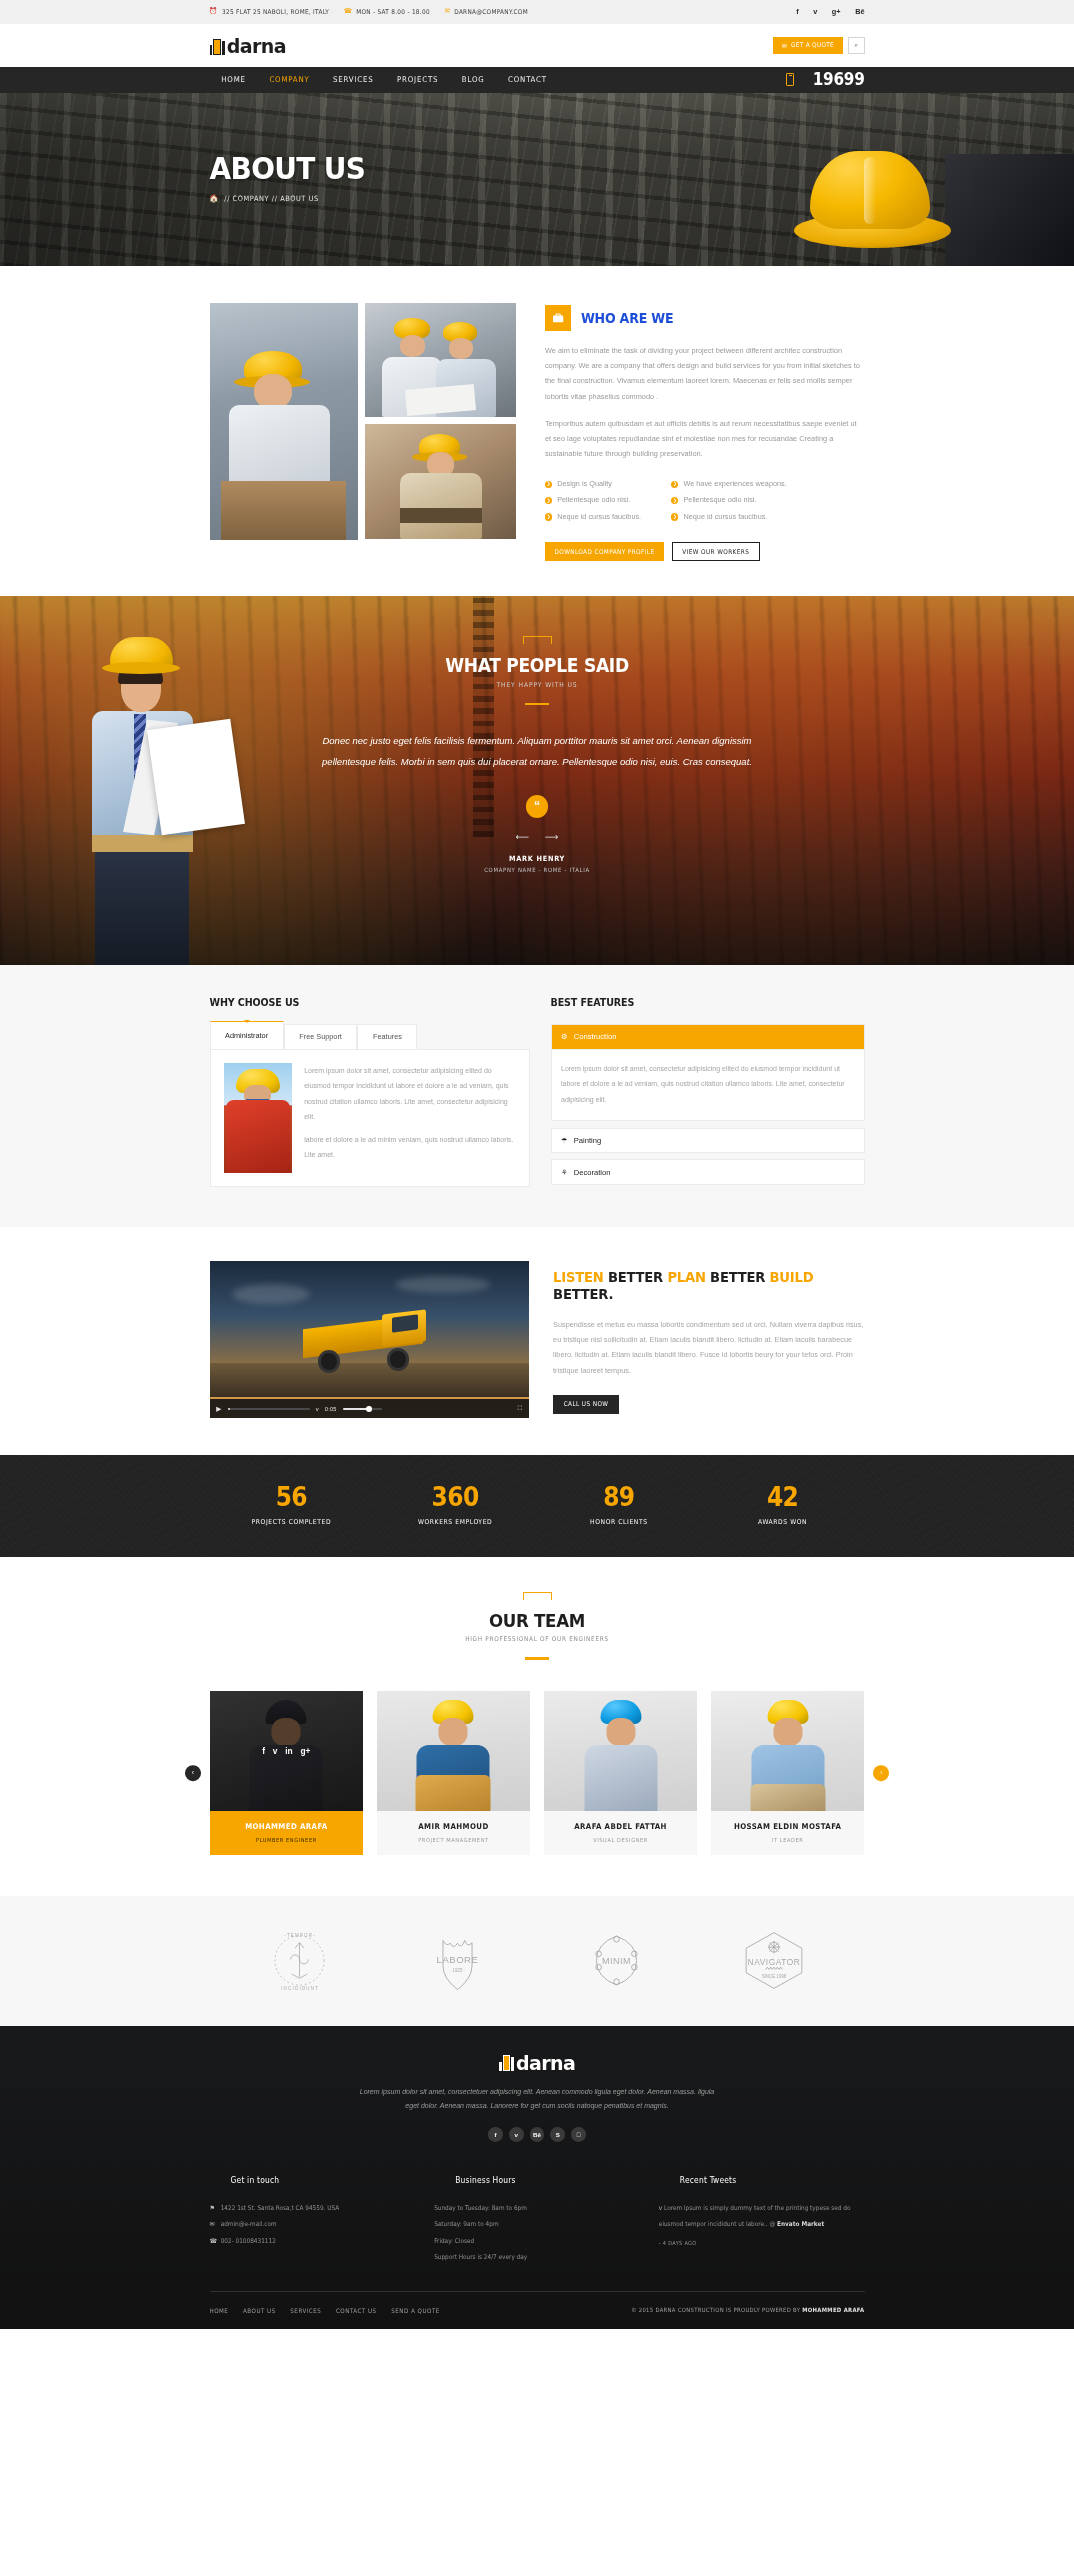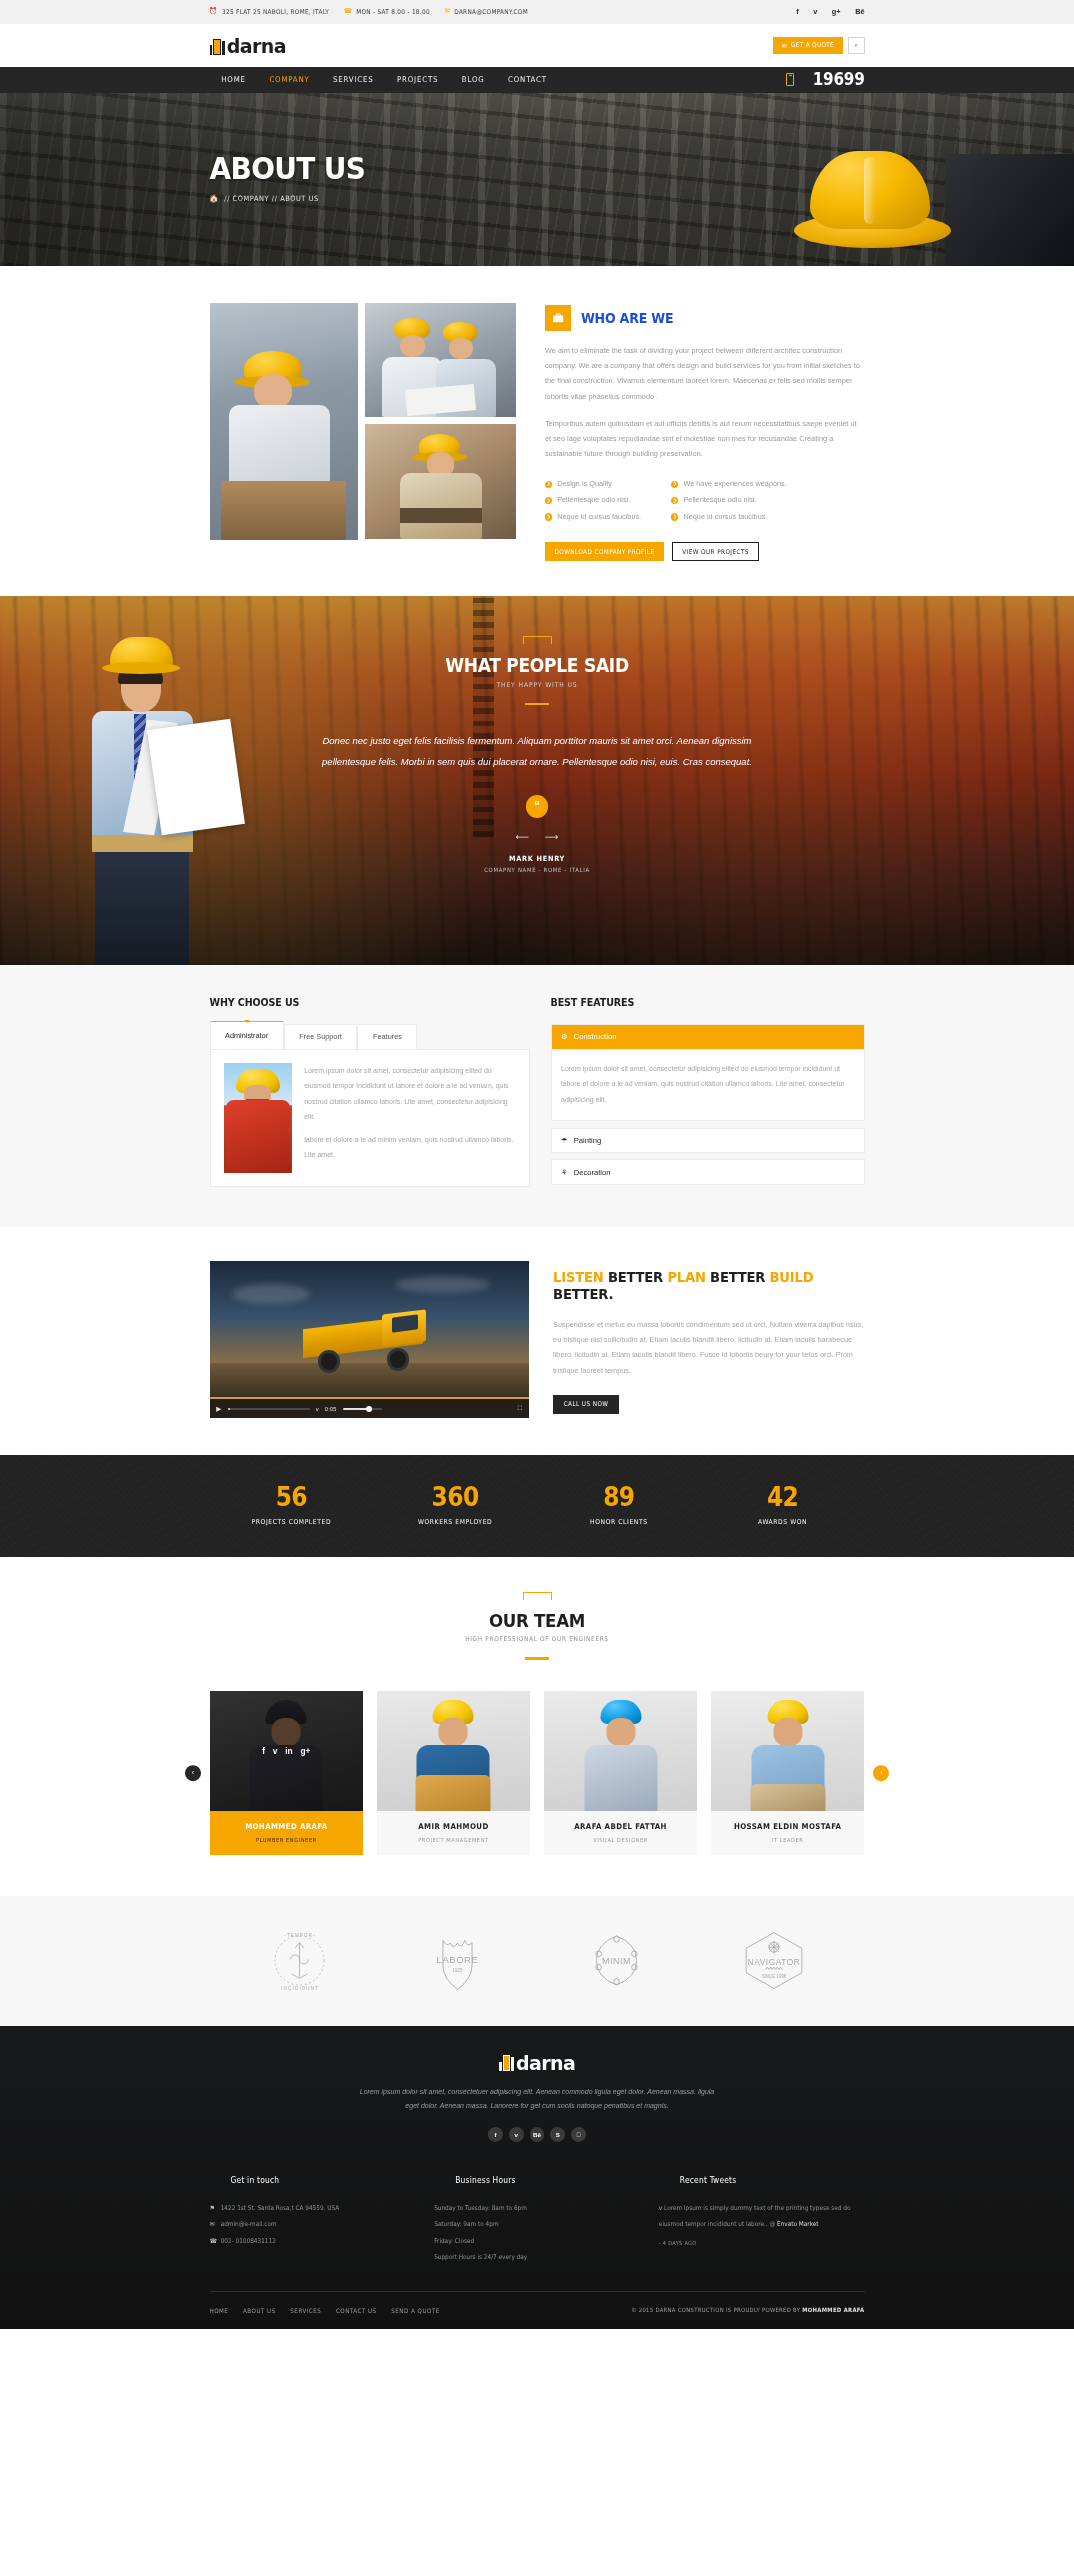--- a/index.html
+++ b/index.html
@@ -285,21 +285,21 @@
   .f-social a { width:14.6px; height:14.6px; border-radius:50%; background:#3a3a3a; color:#fff;
     display:flex; align-items:center; justify-content:center; font-size:6.2px; text-decoration:none; font-weight:bold; }
   .f-cols { display:flex; gap:19px; padding:13.4px 0 26px; }
   .f-col { flex:1; }
   .f-col h4 { color:#fff; font-size:8.4px; font-weight:normal; letter-spacing:0.2px;margin-left:21px; }
   .f-col ul { list-style:none; margin-top:14.6px; }
   .f-col li { color:#8f8f8f; font-size:6.4px; line-height:2.55; display:flex; gap:5px; align-items:flex-start; }
   .f-col li .fi { color:#bdbdbd; font-size:6.2px; width:6.2px; flex:0 0 6.2px; }
   .f-tweet { color:#8f8f8f; font-size:6.4px; line-height:2.5; margin-top:14.6px; }
   .f-tweet .tw { color:#bdbdbd; }
-  .f-tweet b { color:#d8d8d8; font-weight:normal; }
+  .f-tweet b { color:#d8d8d8; font-weight:bold; }
   .f-tweet .ago { display:block; font-size:5.6px; letter-spacing:0.3px; margin-top:5px; }
   .f-mail-p { color:#8f8f8f; font-size:6.4px; line-height:2.5; margin-top:14.6px; }
   .f-mail-form { margin-top:10px; display:flex; align-items:center; background:rgba(255,255,255,.09); height:19px; padding:0 6.7px; }
   .f-mail-form input { flex:1; background:transparent; border:none; outline:none; color:#c9c9c9; font-size:5.9px; letter-spacing:0.5px;
     font-family:"Liberation Sans", sans-serif; }
   .f-mail-form input::placeholder { color:#9a9a9a; }
   .f-mail-form button { background:transparent; border:none; color:#f7a600; font-size:7.8px; cursor:pointer; }
   .f-bottom { border-top:0.6px solid rgba(255,255,255,.13); padding:12.3px 0 14.6px; display:flex; align-items:center; justify-content:space-between; }
   .f-links { display:flex; gap:14.6px; list-style:none; }
   .f-links a { color:#9e9e9e; font-size:6.2px; letter-spacing:0.5px; text-decoration:none; }
@@ -471,21 +471,21 @@
               <span>Pellentesque odio nisi.</span>
             </li>
           <li>
               <span class="arw">❯</span>
               <span> Neque id cursus faucibus.</span>
             </li>
         </ul>
       </div>
       <div class="who-btns">
         <button class="btn-y cond">DOWNLOAD COMPANY PROFILE</button>
-        <button class="btn-o cond">VIEW OUR PROJECTS</button>
+        <button class="btn-o cond">VIEW OUR WORKERS</button>
       </div>
     </div>
   </div>
 </div>
 
 <div class="testi">
   <div class="testi-blur"></div>
   <div class="testi-rig"></div>
   <div class="testi-dark"></div>
   <div class="engineer">

